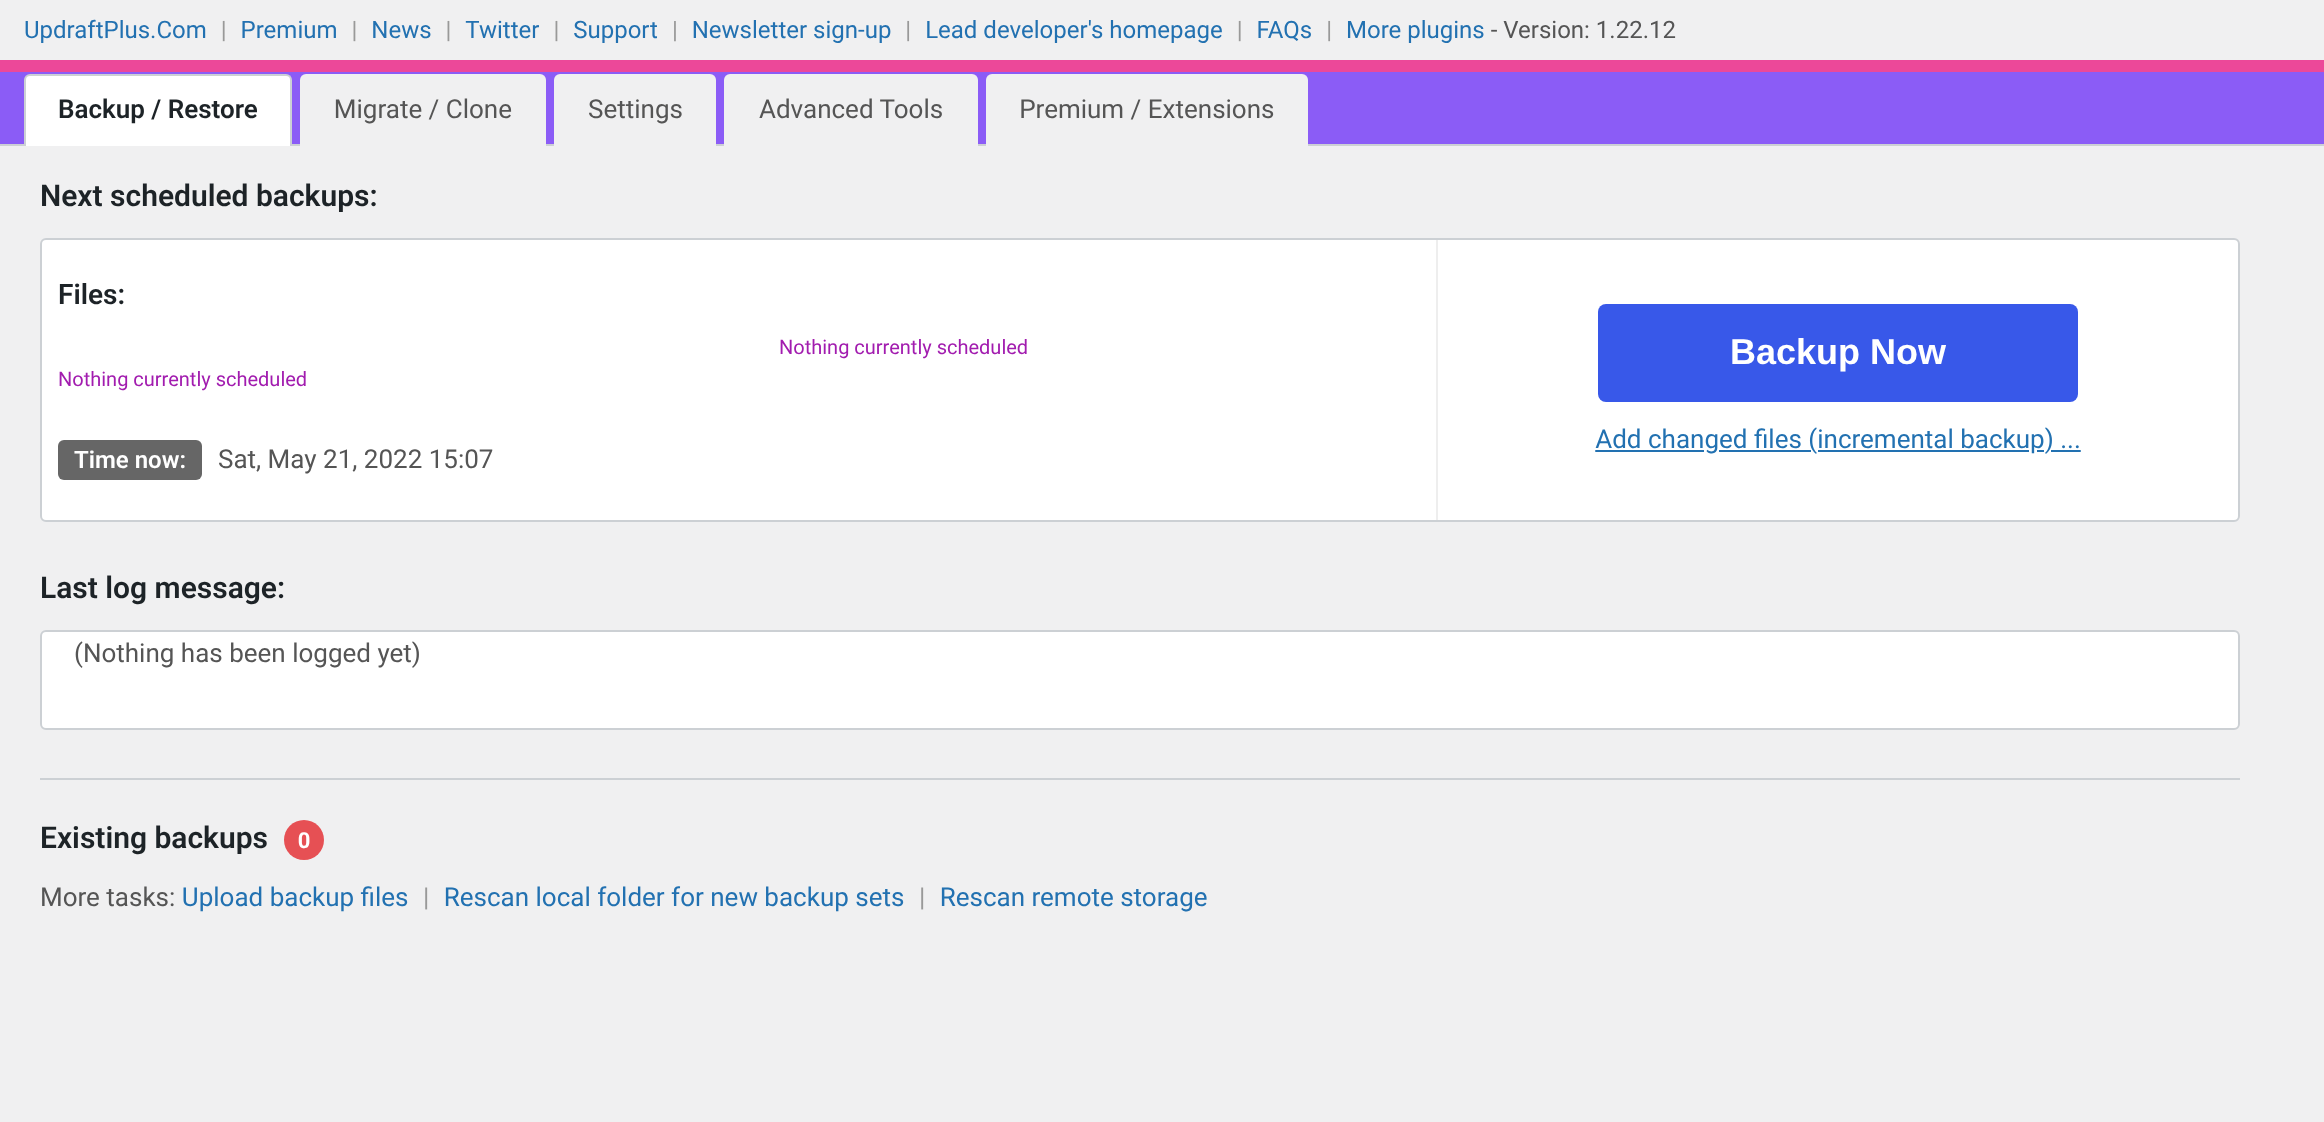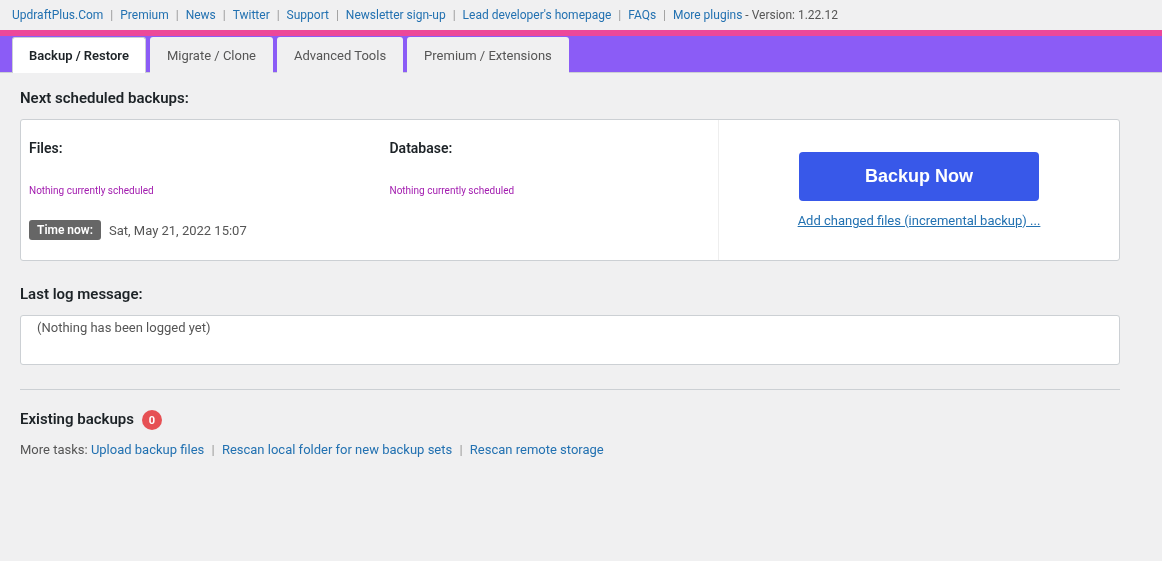--- a/index.html
+++ b/index.html
@@ -184,37 +184,37 @@
 </head>
 <body>
 
 <div class="top-bar">
   <a href="#">UpdraftPlus.Com</a><span class="separator"> | </span><a href="#">Premium</a><span class="separator"> | </span><a href="#">News</a><span class="separator"> | </span><a href="#">Twitter</a><span class="separator"> | </span><a href="#">Support</a><span class="separator"> | </span><a href="#">Newsletter sign-up</a><span class="separator"> | </span><a href="#">Lead developer's homepage</a><span class="separator"> | </span><a href="#">FAQs</a><span class="separator"> | </span><a href="#">More plugins</a><span> <span>- Version: 1.22.12</span></span>
 </div>
 
 <div class="tabs-bar">
   <a class="tab active">Backup / Restore</a>
   <a class="tab">Migrate / Clone</a>
+  <a class="tab">Settings</a>
   <a class="tab">Advanced Tools</a>
   <a class="tab">Premium / Extensions</a>
 </div>
 
 <div class="main-content">
 
   <div class="section-title">Next scheduled backups:</div>
 
   <div class="backup-box">
     <div class="backup-box-left">
       <div class="two-col">
         <div class="col">
           <div class="backup-field-label">Files:</div>
           <div class="backup-field-value">Nothing currently scheduled</div>
         </div>
         <div class="col">
-          <div class="backup-field-label">Database:</div>
           <div class="backup-field-value">Nothing currently scheduled</div>
         </div>
       </div>
       <div class="time-row">
         <span class="time-badge">Time now:</span>
         <span class="time-value">Sat, May 21, 2022 15:07</span>
       </div>
     </div>
     <div class="backup-box-right">
       <button class="backup-now-btn">Backup Now</button>

